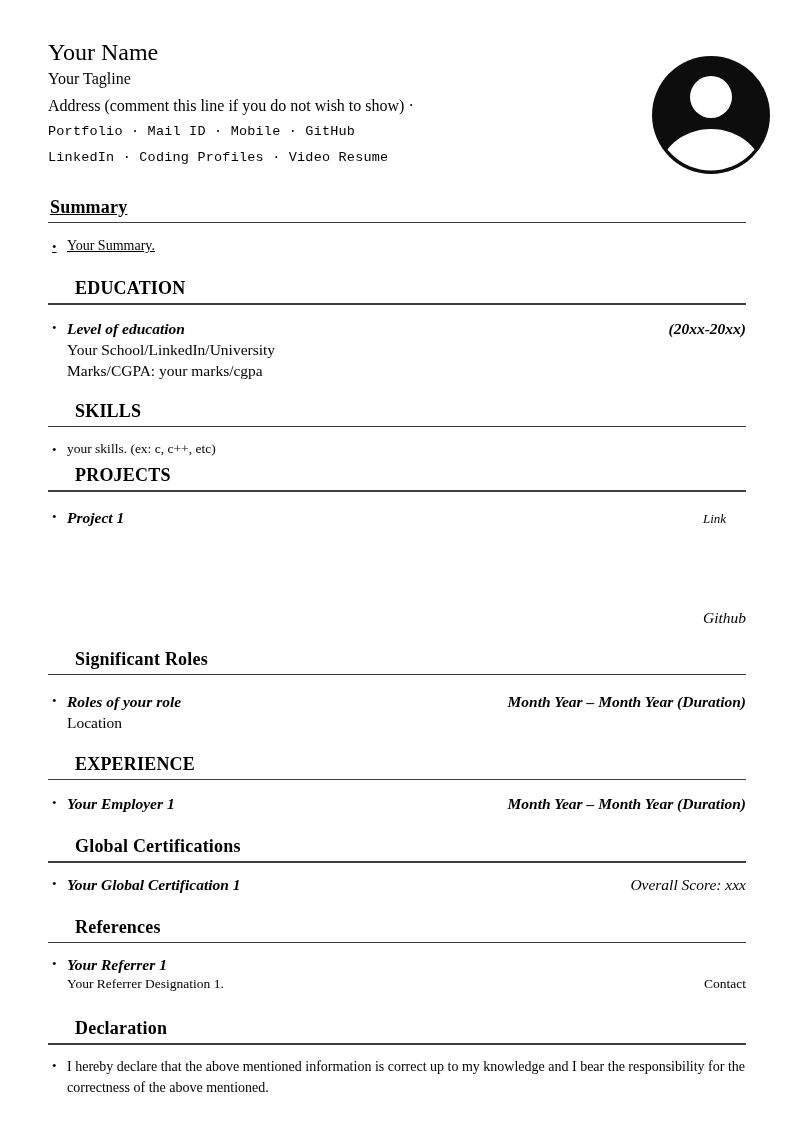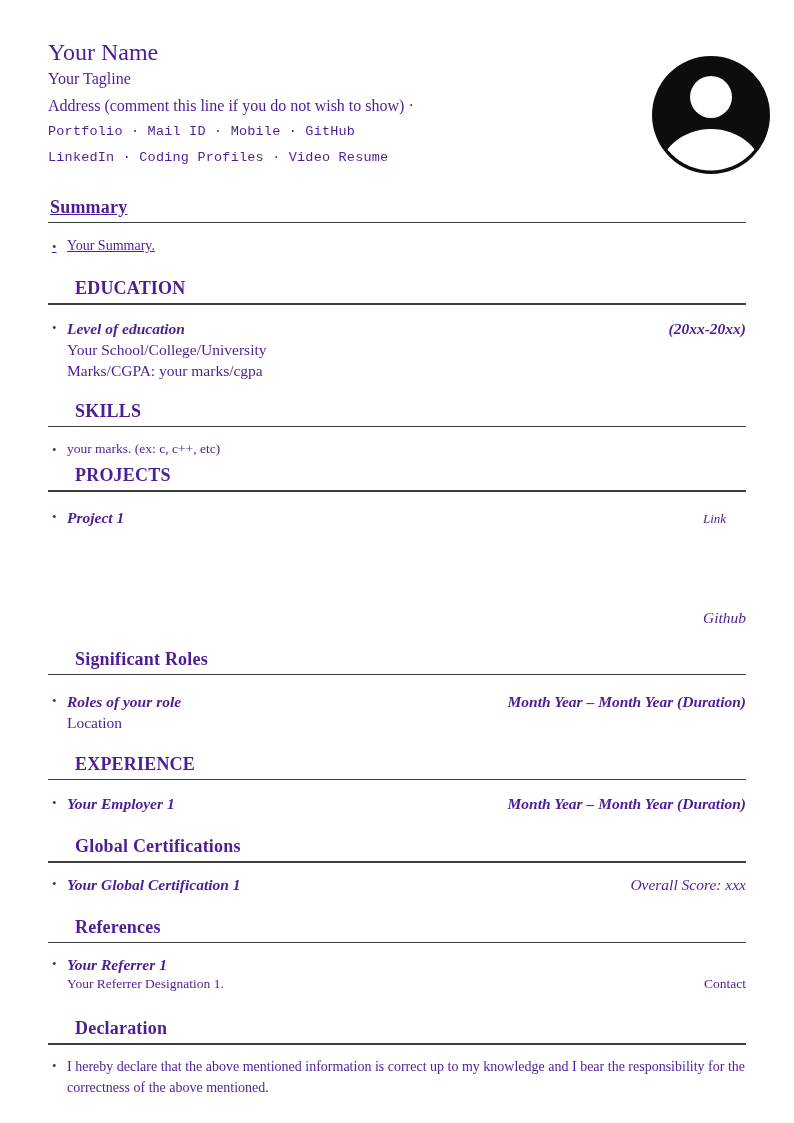--- a/index.html
+++ b/index.html
@@ -2,21 +2,21 @@
 <html><head>
 <meta charset="utf-8">
 <style>
   html, body { margin: 0; padding: 0; background: #e8e8e8; }
   .page {
     position: relative;
     width: 794px;
     height: 1123px;
     margin: 0 auto;
     background: #ffffff;
-    color: #4c1d95;
+    color: #000000;
     font-family: "Liberation Serif", serif;
     box-sizing: border-box;
     padding: 38px 48px 0 48px;
     overflow: hidden;
   }
 
   
   .name { font-size: 24px; font-weight: normal; line-height: 28px; margin: 0; }
   .tagline { font-size: 16px; line-height: 26px; }
   .address { font-size: 16px; line-height: 27px; }
@@ -108,33 +108,33 @@
   <section class="sec-education">
     <h2 class="sec-title">EDUCATION</h2>
     <div class="rule"></div>
     <div class="entry">
       <span class="bullet">•</span>
       <div class="content">
         <div class="row main">
           <span class="b">Level of education</span>
           <span class="b">(20xx-20xx)</span>
         </div>
-        <div class="sub">Your School/College/University</div>
+        <div class="sub">Your School/LinkedIn/University</div>
         <div class="sub">Marks/CGPA: your marks/cgpa</div>
       </div>
     </div>
   </section>
 
   <section class="sec-skills">
     <h2 class="sec-title">SKILLS</h2>
     <div class="rule"></div>
     <div class="entry">
       <span class="bullet">•</span>
       <div class="content">
-        <div class="small">your marks. (ex: c, c++, etc)</div>
+        <div class="small">your skills. (ex: c, c++, etc)</div>
       </div>
     </div>
   </section>
 
   <section class="sec-projects">
     <h2 class="sec-title">PROJECTS</h2>
     <div class="rule"></div>
     <div class="entry">
       <span class="bullet">•</span>
       <div class="content">

